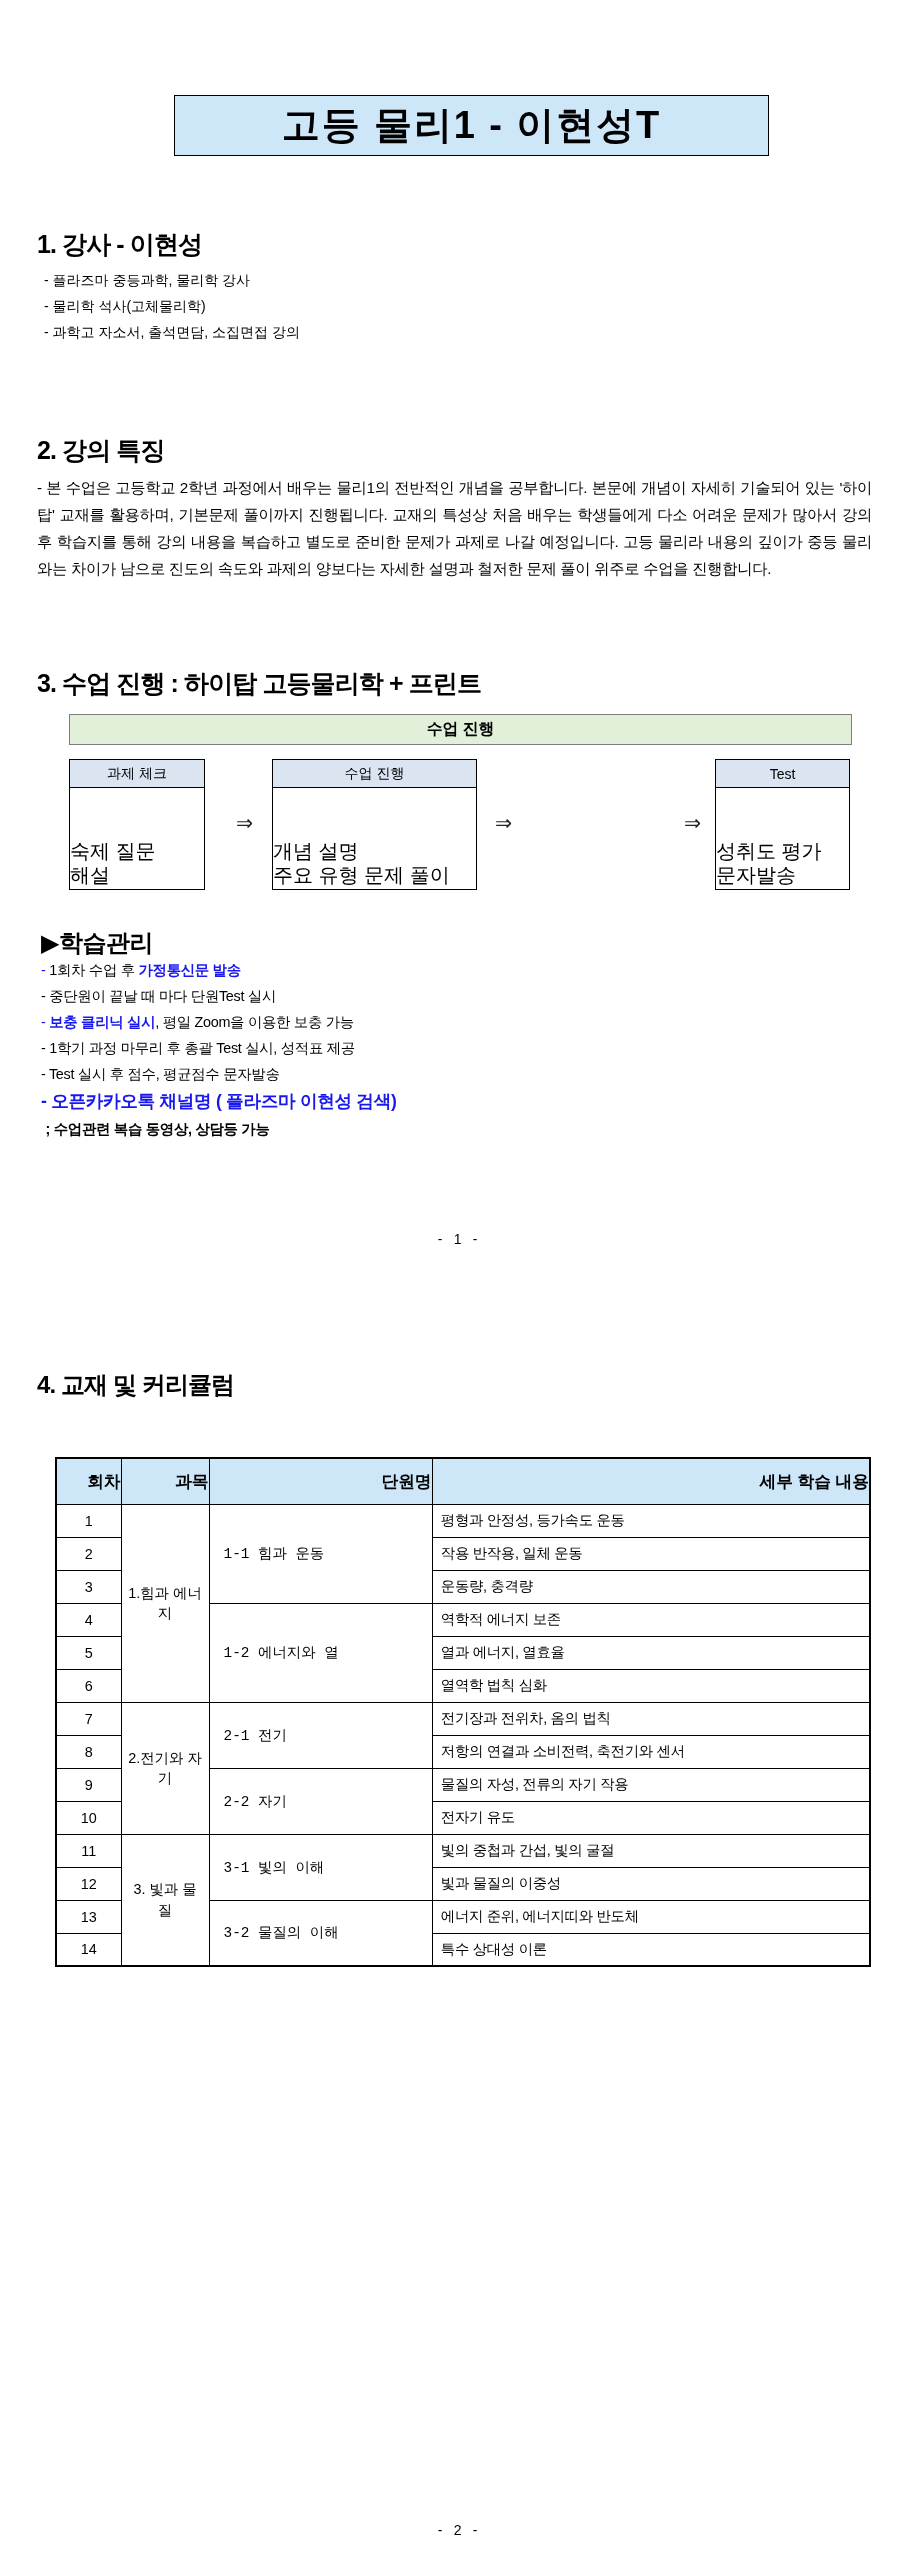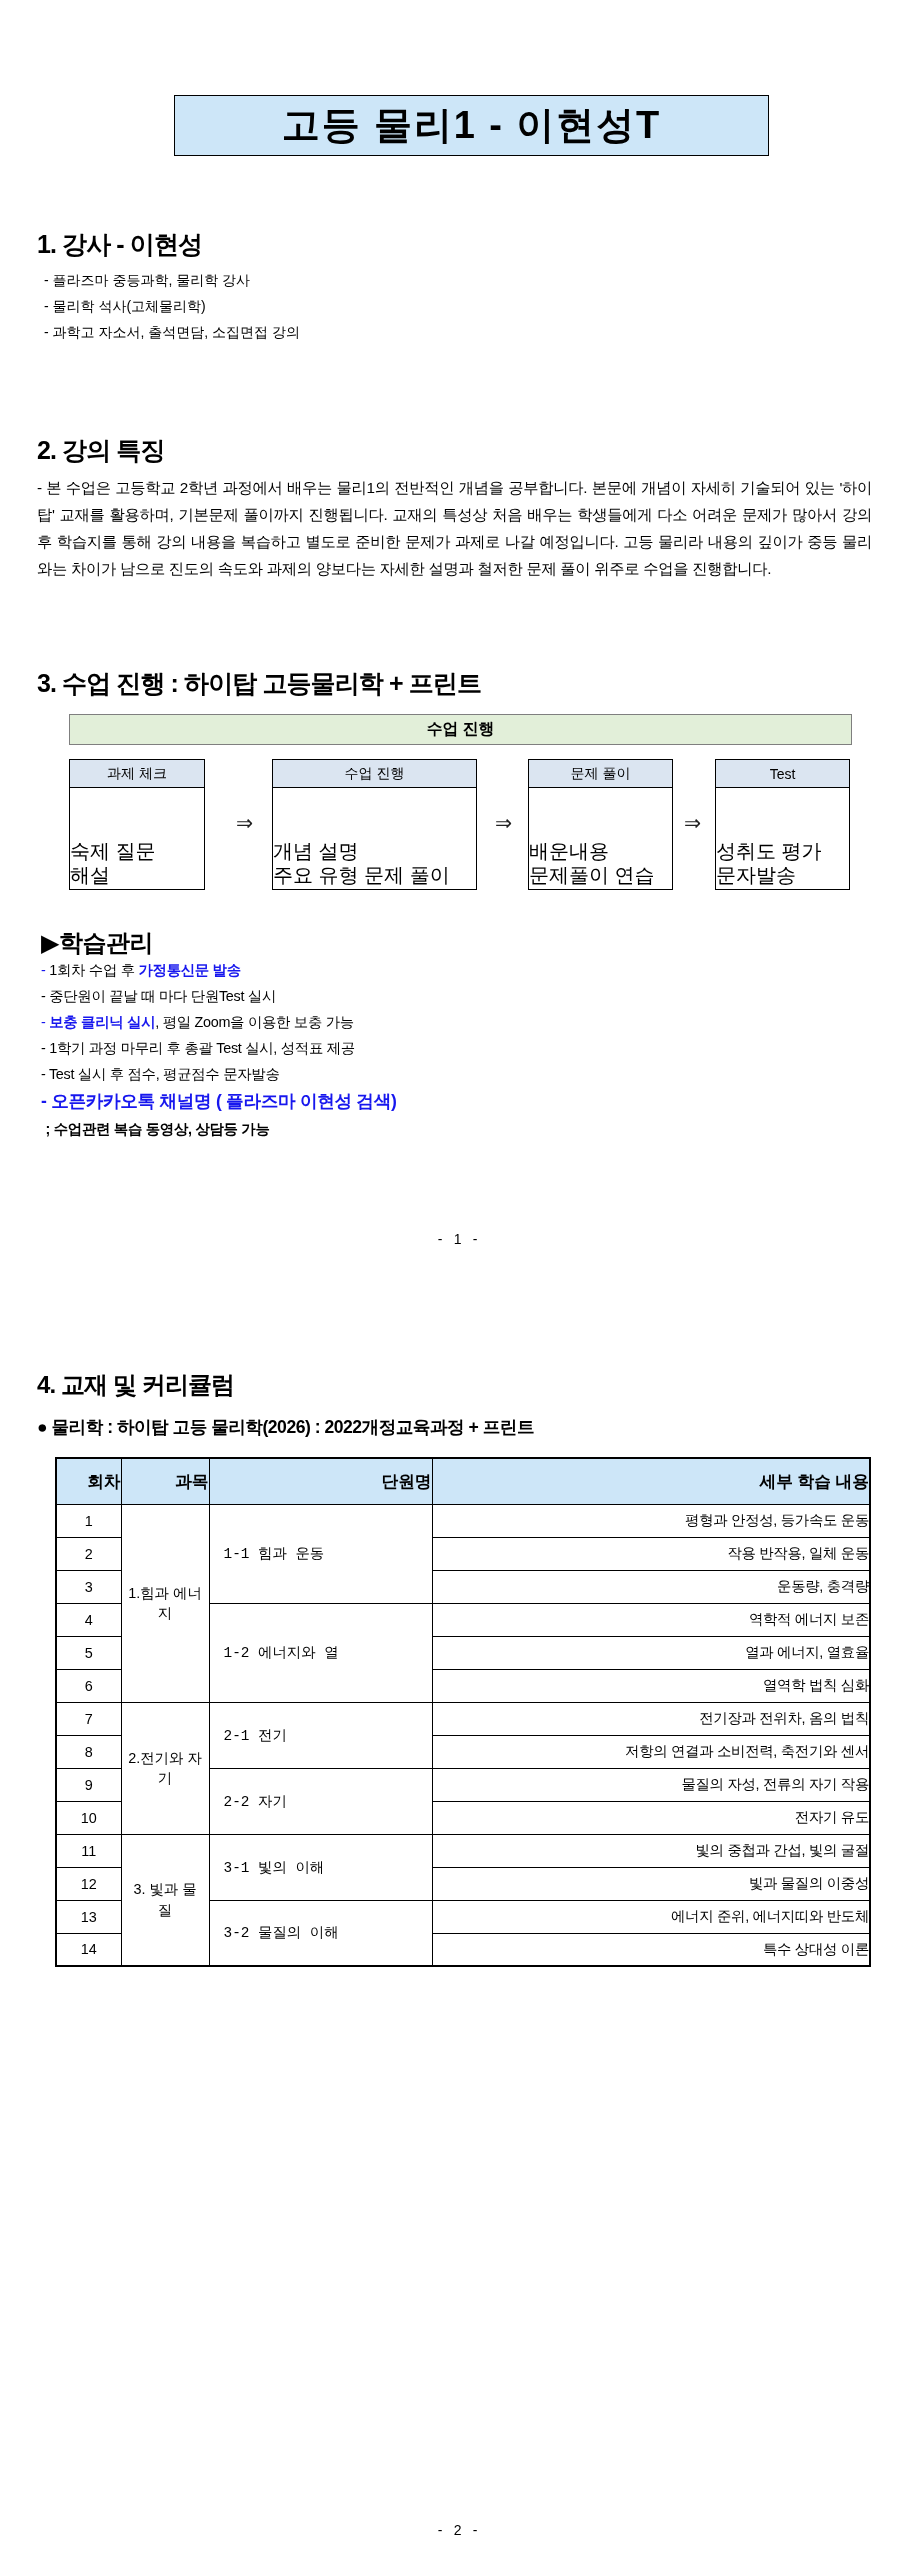--- a/index.html
+++ b/index.html
@@ -60,21 +60,21 @@
 
   .textbook { position: absolute; left: 37px; top: 1415px; font-size: 17.6px; font-weight: bold; letter-spacing: -0.5px; white-space: nowrap; }
 
   table.curr { position: absolute; left: 55px; top: 1457px; width: 816px; border-collapse: collapse; table-layout: fixed; border: 2.8px solid #000; }
   table.curr th, table.curr td { border: 0.9px solid #000; }
   table.curr thead th { height: 46px; background: #cde6f8; font-size: 16.7px; font-weight: bold; text-align: right; border-bottom: 1.9px solid #000; }
   table.curr td { height: 33px; font-size: 14.4px; }
   td.c-no { text-align: center; }
   td.c-subject { text-align: center; line-height: 20.4px; padding: 0 5.6px; }
   td.c-unit { padding-left: 14px; font-family: Liberation Mono, monospace; }
-  td.c-detail { padding-left: 8.3px; letter-spacing: -0.3px; text-align: right; }
+  td.c-detail { padding-left: 8.3px; letter-spacing: -0.3px; }
   tr.group-start td { border-top: 1.9px solid #000; }
 </style>
 </head>
 <body>
 
 <div class="page">
 
   <div class="title-box">
     <span>고등 물리1 - 이현성T</span>
   </div>
@@ -102,27 +102,20 @@
     </div>
     <div class="flow-arrow" id="fa0">⇒</div>
     <div class="flow-box" id="fb1">
       <div class="flow-head">수업 진행</div>
       <div class="flow-body">
         <span>개념 설명</span>
         <span>주요 유형 문제 풀이</span>
       </div>
     </div>
     <div class="flow-arrow" id="fa1">⇒</div>
-    <div class="flow-box" id="fb2">
-      <div class="flow-head">문제 풀이</div>
-      <div class="flow-body">
-        <span>배운내용</span>
-        <span>문제풀이 연습</span>
-      </div>
-    </div>
     <div class="flow-arrow" id="fa2">⇒</div>
     <div class="flow-box" id="fb3">
       <div class="flow-head">Test</div>
       <div class="flow-body">
         <span>성취도 평가</span>
         <span>문자발송</span>
       </div>
     </div>
   </div>
 
@@ -133,21 +126,20 @@
       <div class="mgmt-item"><span class="blue">- </span><span class="blue bold">보충 클리닉 실시</span><span>, 평일 Zoom을 이용한 보충 가능</span></div>
       <div class="mgmt-item"><span>- 1학기 과정 마무리 후 총괄 Test 실시, 성적표 제공</span></div>
       <div class="mgmt-item"><span>- Test 실시 후 점수, 평균점수 문자발송</span></div>
       <div class="mgmt-item large"><span class="blue bold">- 오픈카카오톡 채널명 ( 플라즈마 이현성 검색)</span></div>
       <div class="mgmt-item indent"><span class="bold">; 수업관련 복습 동영상, 상담등 가능</span></div>
     </div>
 
   <div class="pageno" id="pn1">- 1 -</div>
 
   <h2 class="sec-h" id="s4">4. 교재 및 커리큘럼</h2>
-  <div class="textbook">● 물리학  : 하이탑 고등 물리학(2026) : 2022개정교육과정 + 프린트</div>
 
   <table class="curr">
     <colgroup>
       <col style="width:65px">
         <col style="width:88px">
         <col style="width:223px">
         <col>
     </colgroup>
     <thead>
       <tr>

